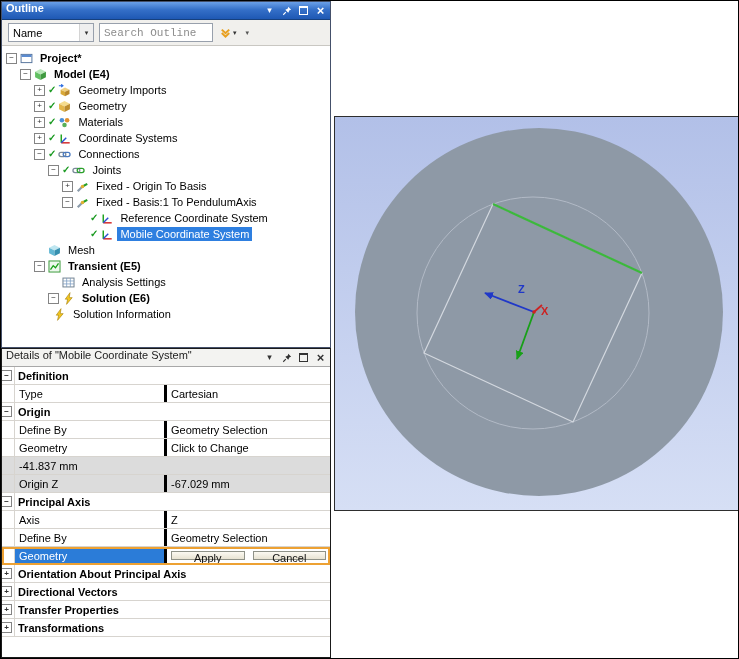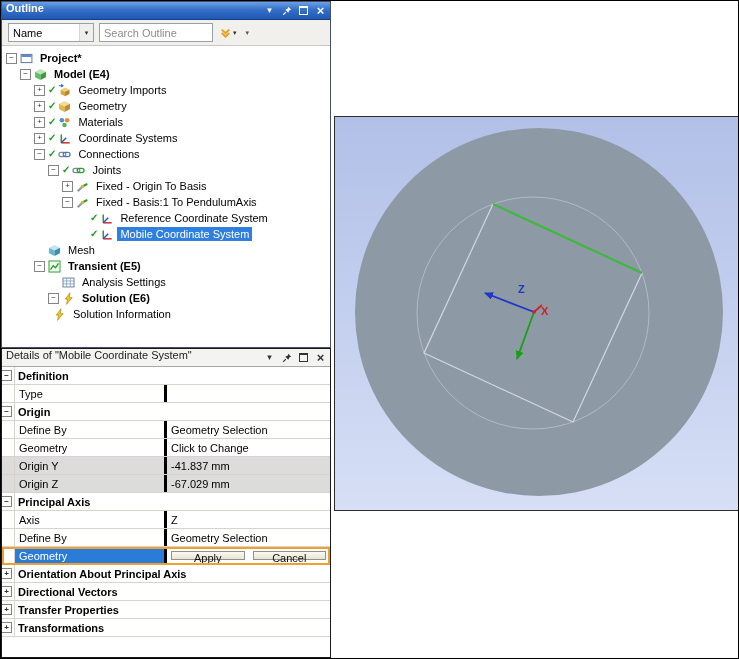--- a/index.html
+++ b/index.html
@@ -20,21 +20,21 @@
   .tbico{font-size:9px;line-height:1;display:flex;align-items:center;justify-content:center;width:11px;height:11px;cursor:default}
   .tbico.x{font-size:13px;font-weight:bold}
   .maxbox{width:7px;height:6px;border:1px solid currentColor;border-top-width:2px;display:block}
   .tbico svg{display:block}
 
   
   .toolbar{height:26px;flex:none;background:#f1f0ed;border-bottom:1px solid #c9c7c2;display:flex;align-items:center;padding:0 6px;gap:5px;box-sizing:border-box}
   .combo{width:86px;height:19px;background:#fff;border:1px solid #98a0ac;display:flex;align-items:center;font-size:11px;padding-left:4px;box-sizing:border-box;cursor:default}
   .ccaret{font-size:7px;color:#333;line-height:1}
   .combo .ccaret{margin-left:auto;width:13px;height:100%;display:flex;align-items:center;justify-content:center;border-left:1px solid #d4d4d4;background:#efefef}
-  .searchbox{width:114px;height:19px;border:1px solid #98a0ac;font-size:11px;padding:0 4px;box-sizing:border-box;font-family:Liberation Sans, sans-serif;color:#222;background:#fff;outline:none}
+  .searchbox{width:114px;height:19px;border:1px solid #98a0ac;font-size:11px;padding:0 4px;box-sizing:border-box;font-family:Liberation Mono, monospace;color:#222;background:#fff;outline:none}
   .searchbox::placeholder{color:#8c8c8c}
   .goldbtn{display:flex;align-items:center;height:19px;padding:0 2px;gap:2px;cursor:default}
   .goldbtn svg{display:block}
   .morecaret{font-size:7px;color:#555;padding:0 2px;cursor:default}
 
   
   .tree{flex:1;background:#fff;padding-top:4px;overflow:hidden}
   .trow{height:16px;display:flex;align-items:center;white-space:nowrap;font-size:11px;cursor:default}
   .exp{width:9px;height:9px;flex:none;background:#fff;border:1px solid #848484;color:#333;display:flex;align-items:center;justify-content:center;font-size:8px;line-height:1;margin-right:3px;box-sizing:content-box}
   .expsp{width:14px;flex:none}
@@ -311,40 +311,40 @@
     <div class="dtable" id="dtable">
         <div class="drow cat">
           <span class="dstrip">
             <span class="exp">−</span>
           </span>
           <span class="clabel">Definition</span>
         </div>
         <div class="drow">
           <span class="dstrip"></span>
           <span class="ncell">Type</span>
+          <span class="vcell">Cartesian</span>
         </div>
         <div class="drow cat">
           <span class="dstrip">
             <span class="exp">−</span>
           </span>
           <span class="clabel">Origin</span>
         </div>
         <div class="drow">
           <span class="dstrip"></span>
           <span class="ncell">Define By</span>
           <span class="vcell">Geometry Selection</span>
         </div>
         <div class="drow">
           <span class="dstrip"></span>
           <span class="ncell">Geometry</span>
           <span class="vcell">Click to Change</span>
         </div>
         <div class="drow ro">
           <span class="dstrip"></span>
-          <span class="ncell">Origin Y</span>
           <span class="vcell">-41.837 mm</span>
         </div>
         <div class="drow ro">
           <span class="dstrip"></span>
           <span class="ncell">Origin Z</span>
           <span class="vcell">-67.029 mm</span>
         </div>
         <div class="drow cat">
           <span class="dstrip">
             <span class="exp">−</span>

